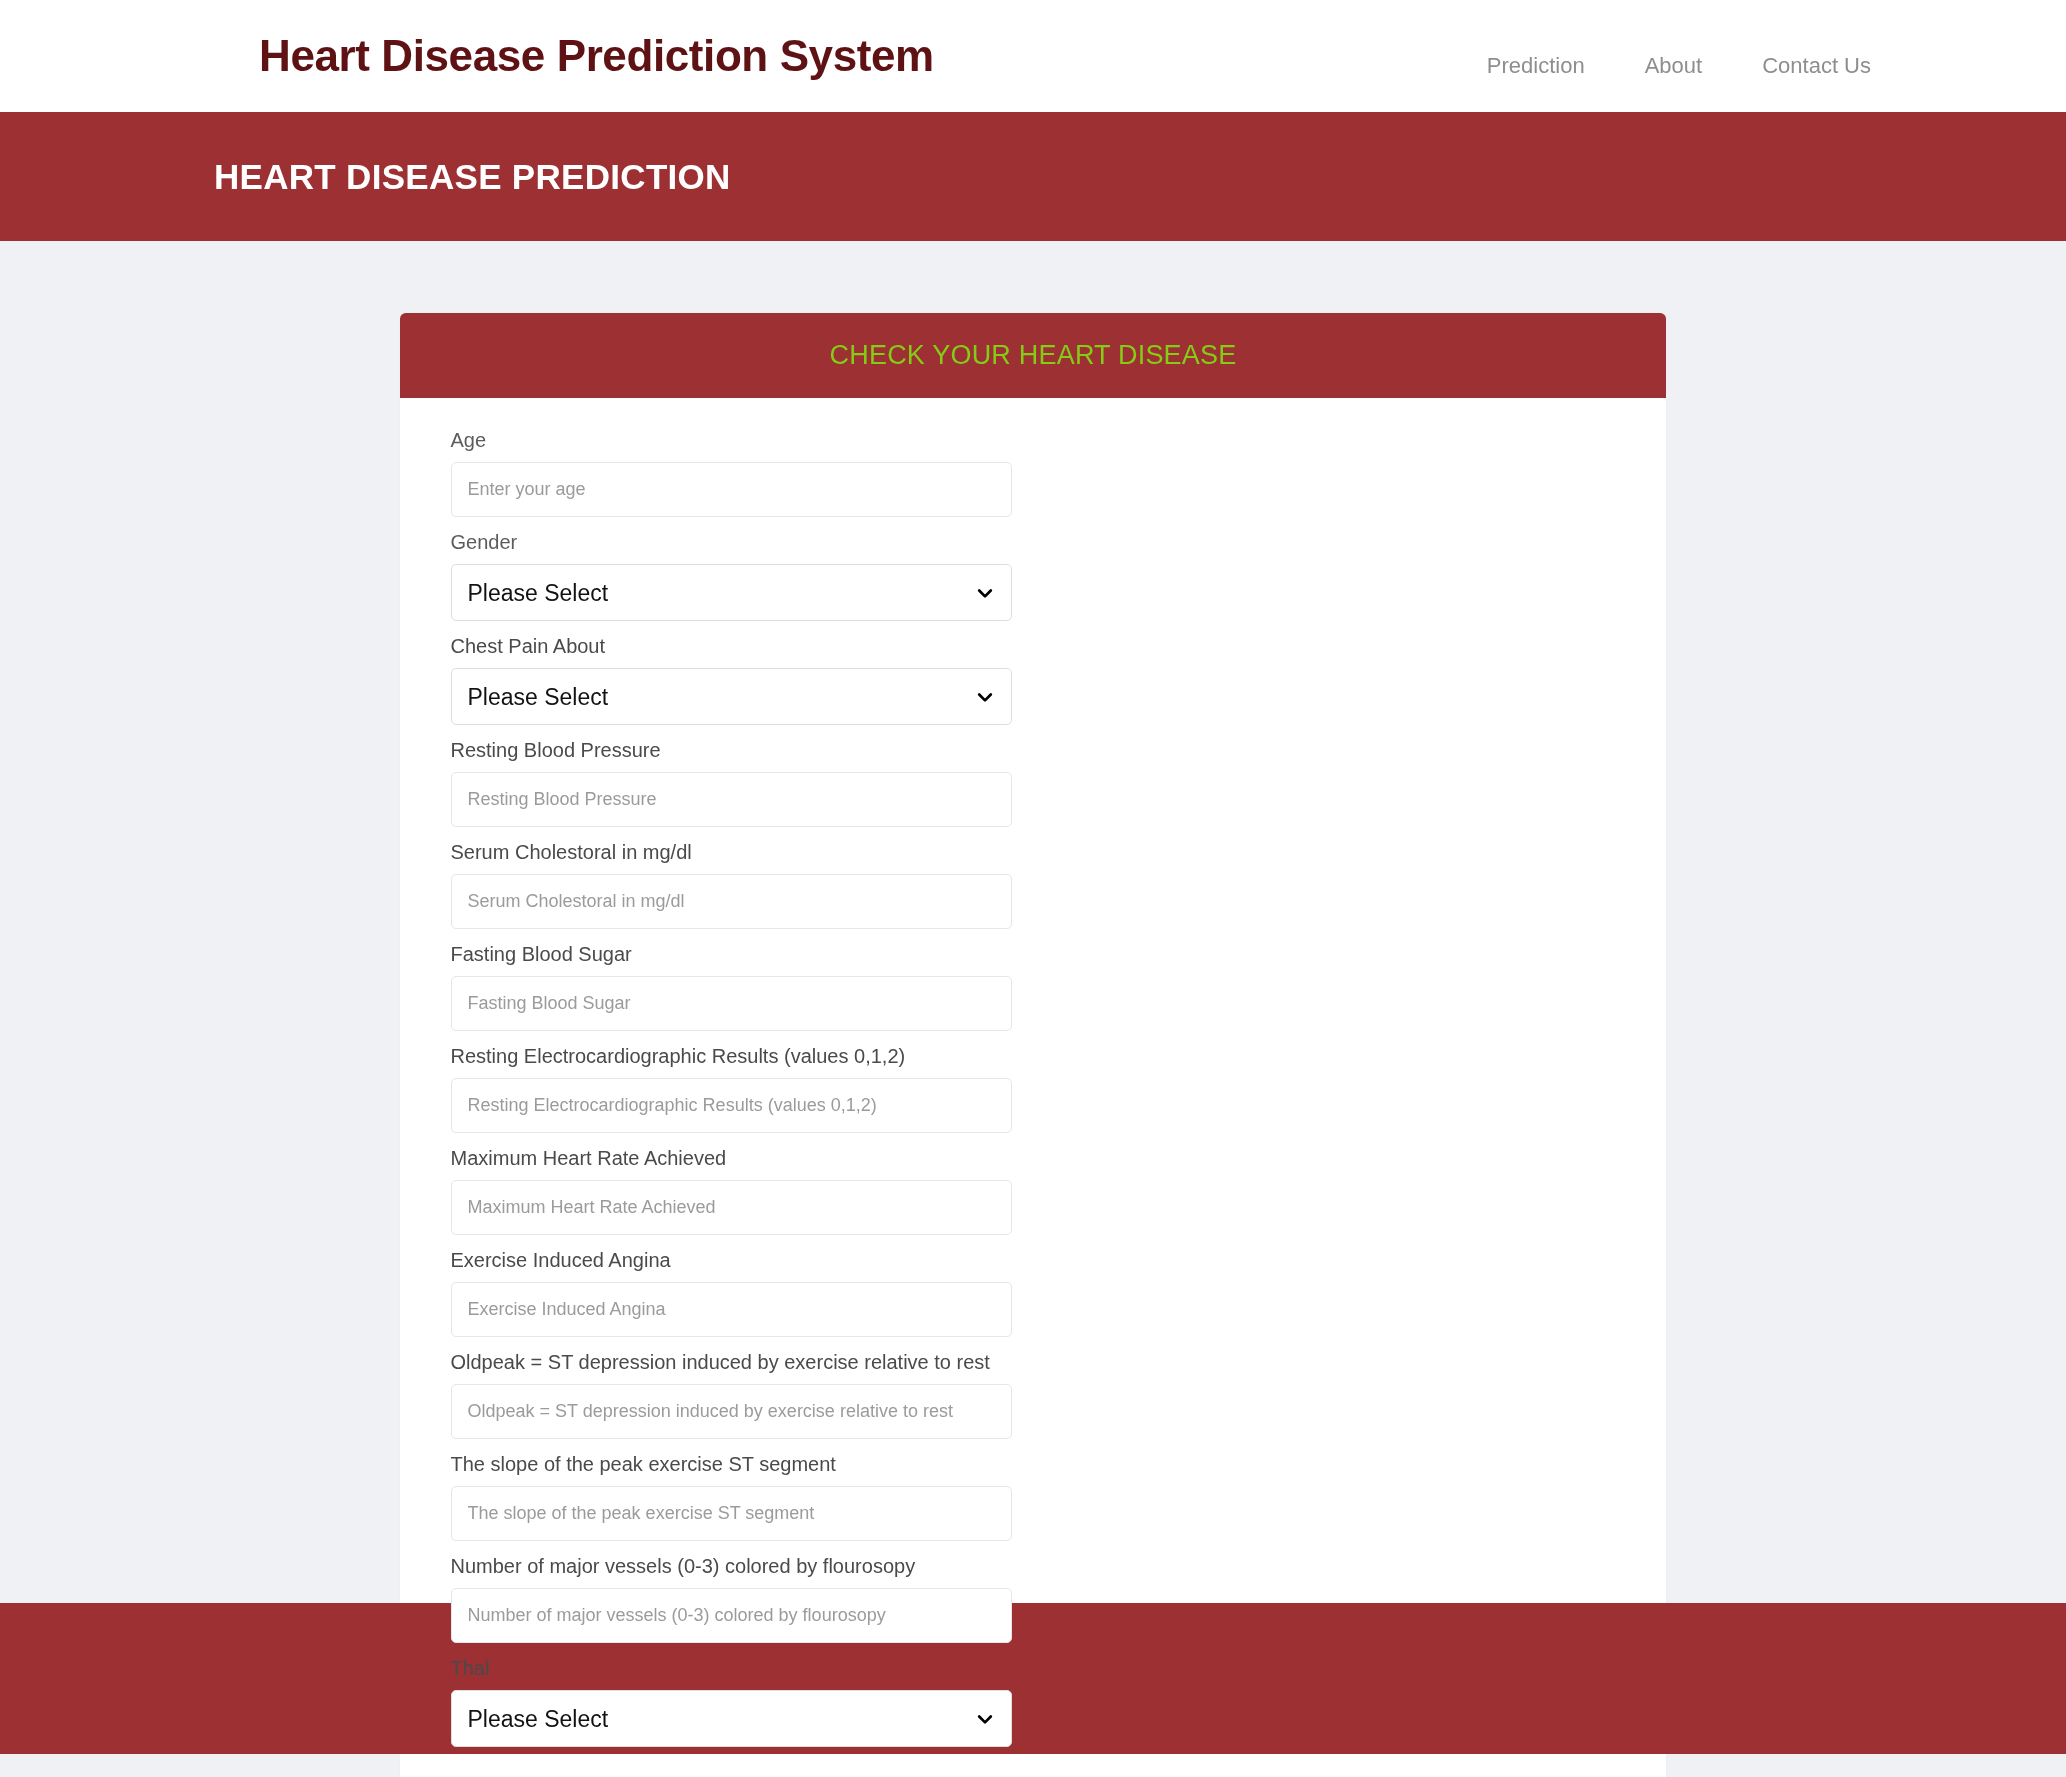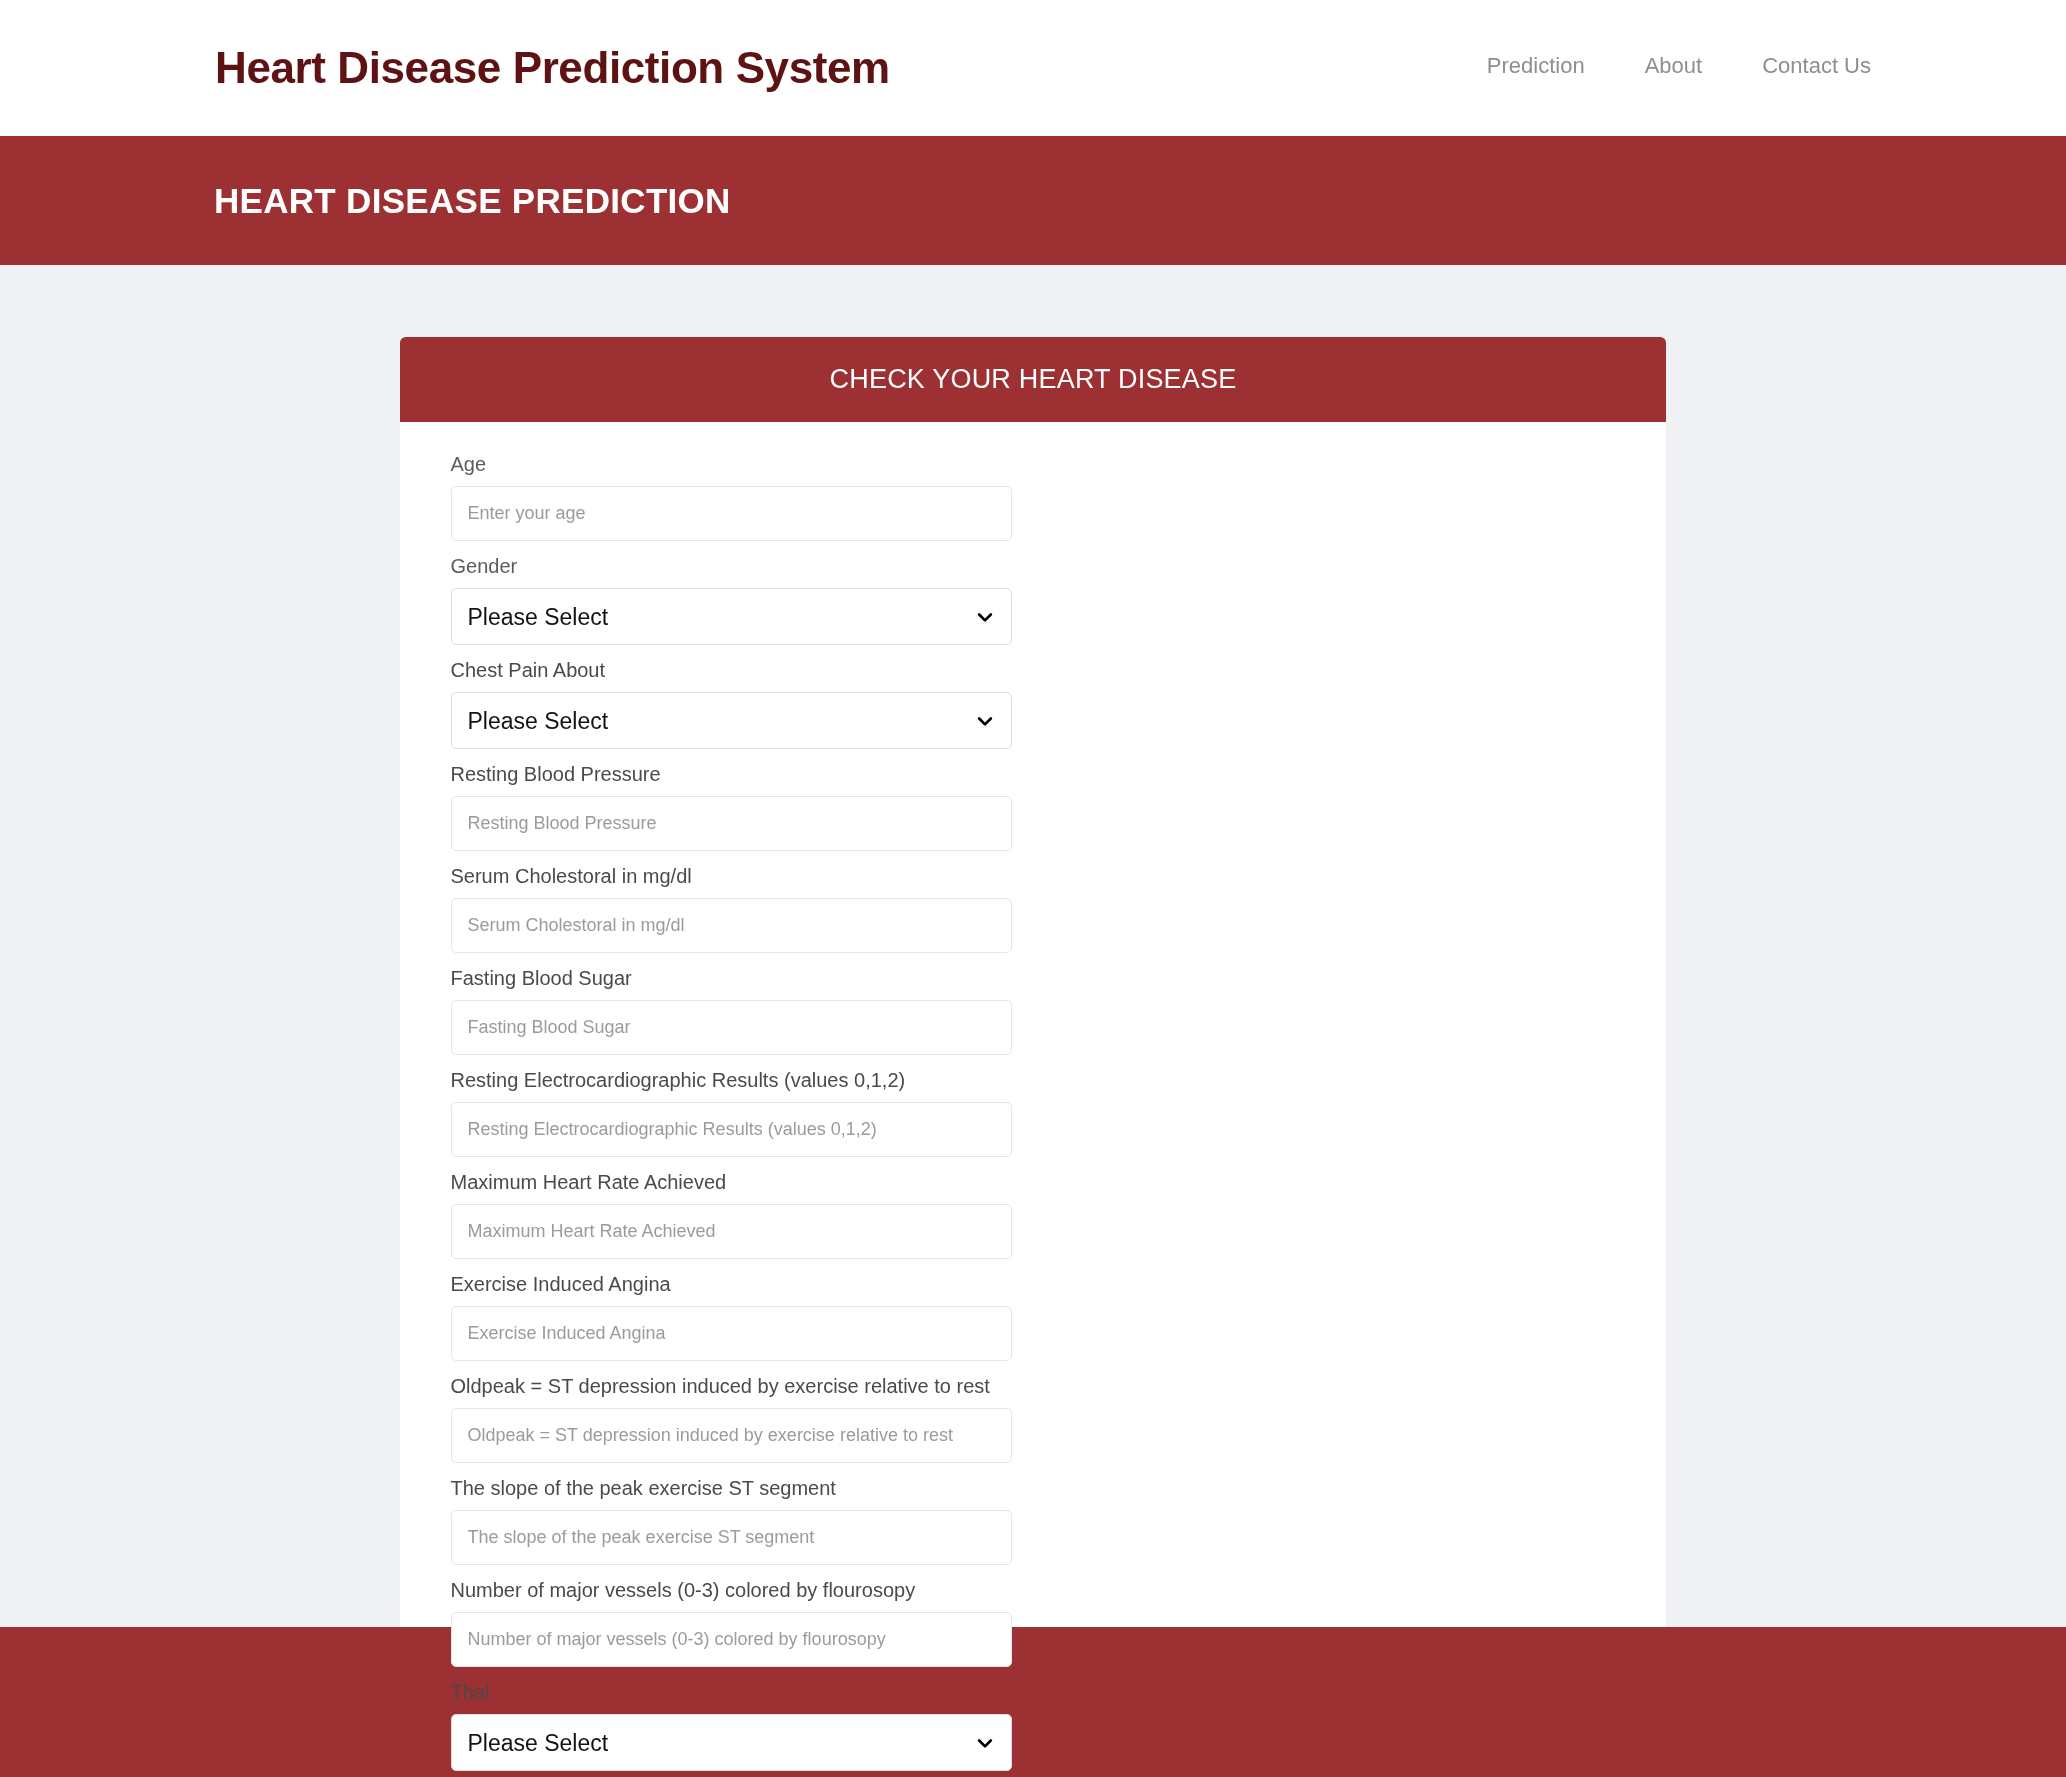--- a/index.html
+++ b/index.html
@@ -10,25 +10,26 @@
   }
 
   body {
     background: #F0F1F5;
     font-family: "Liberation Sans", sans-serif;
     overflow: hidden;
   }
 
   
   .navbar {
-    height: 136px;
+    height: 112px;
     background: #FFFFFF;
     display: flex;
     align-items: center;
     position: relative;
+    padding-left: 44px;
   }
   .brand {
     margin-left: 215px;
     font-size: 44px;
     font-weight: bold;
     color: #5E1214;
     letter-spacing: -0.4px;
     white-space: nowrap;
   }
   .nav-links {
@@ -80,21 +81,21 @@
 
   .card-header {
     height: 85px;
     background: #9C3033;
     display: flex;
     align-items: center;
     justify-content: center;
   }
   .card-header-title {
     font-size: 27px;
-    color: #ffffff;
+    color: #84cc16;
     font-weight: normal;
     letter-spacing: 0.2px;
     white-space: nowrap;
   }
 
   .card-body {
     padding: 30px 29px 0 29px;
   }
 
   .form-grid {

